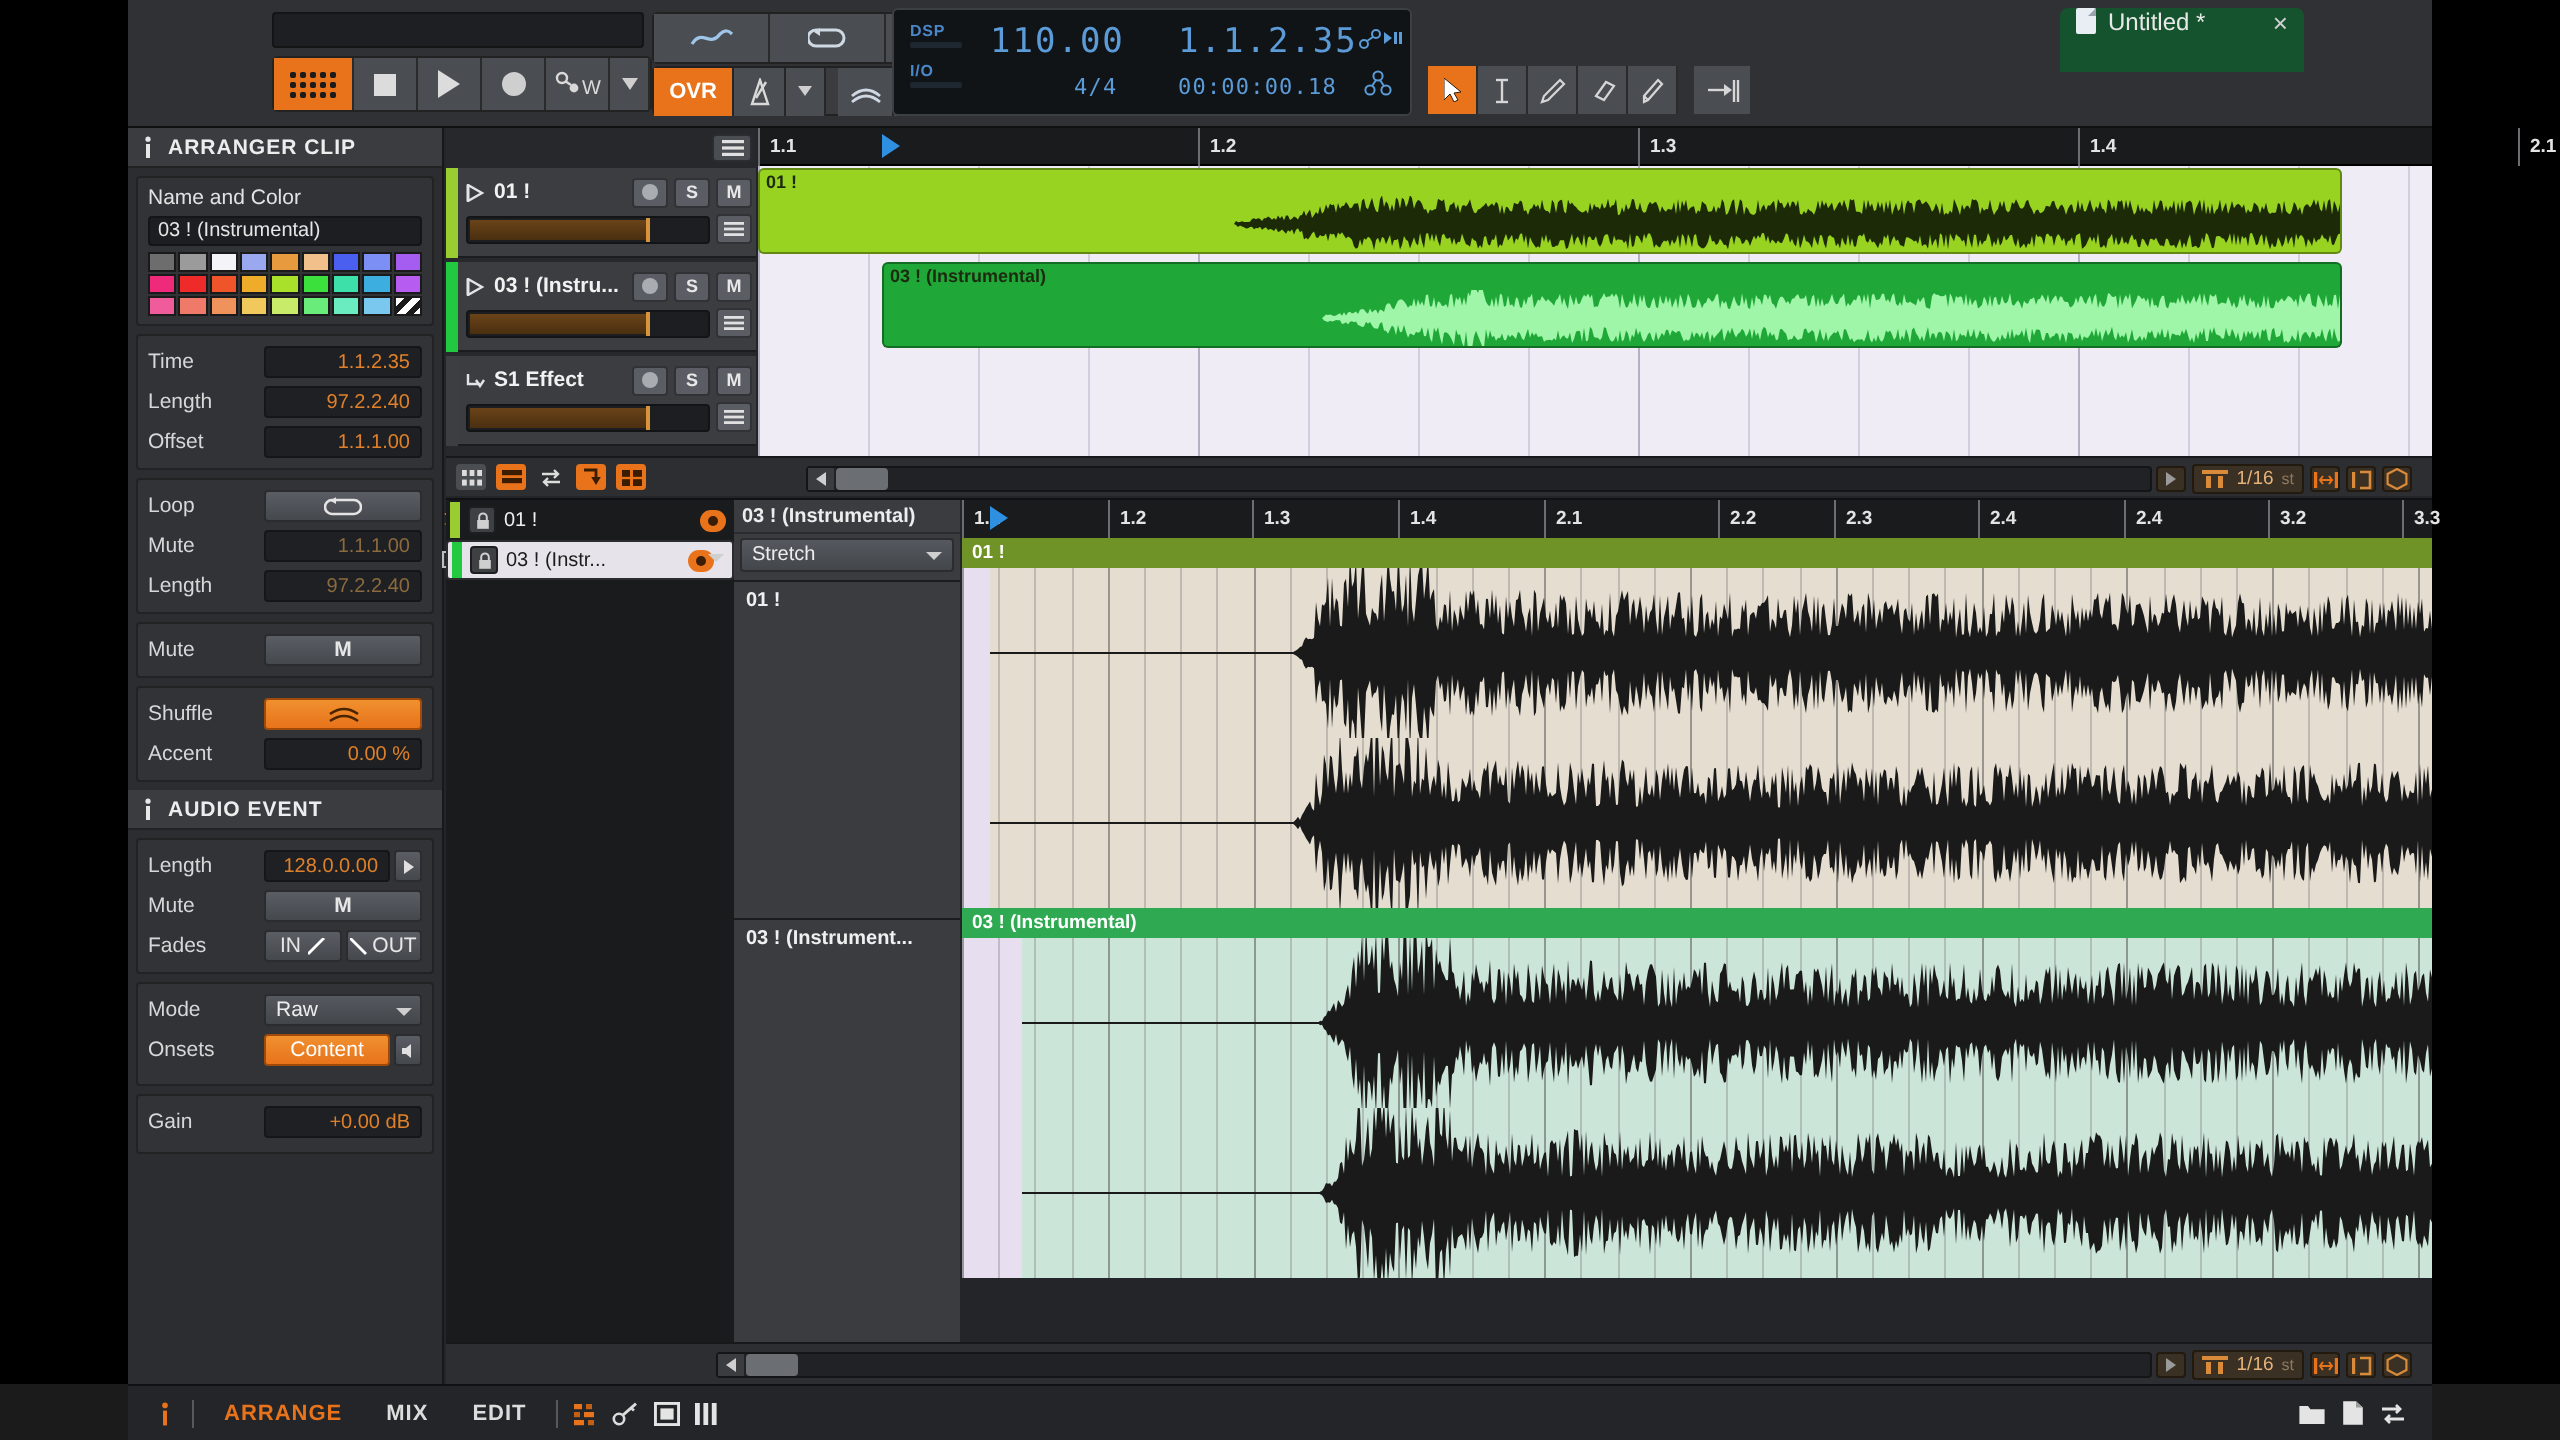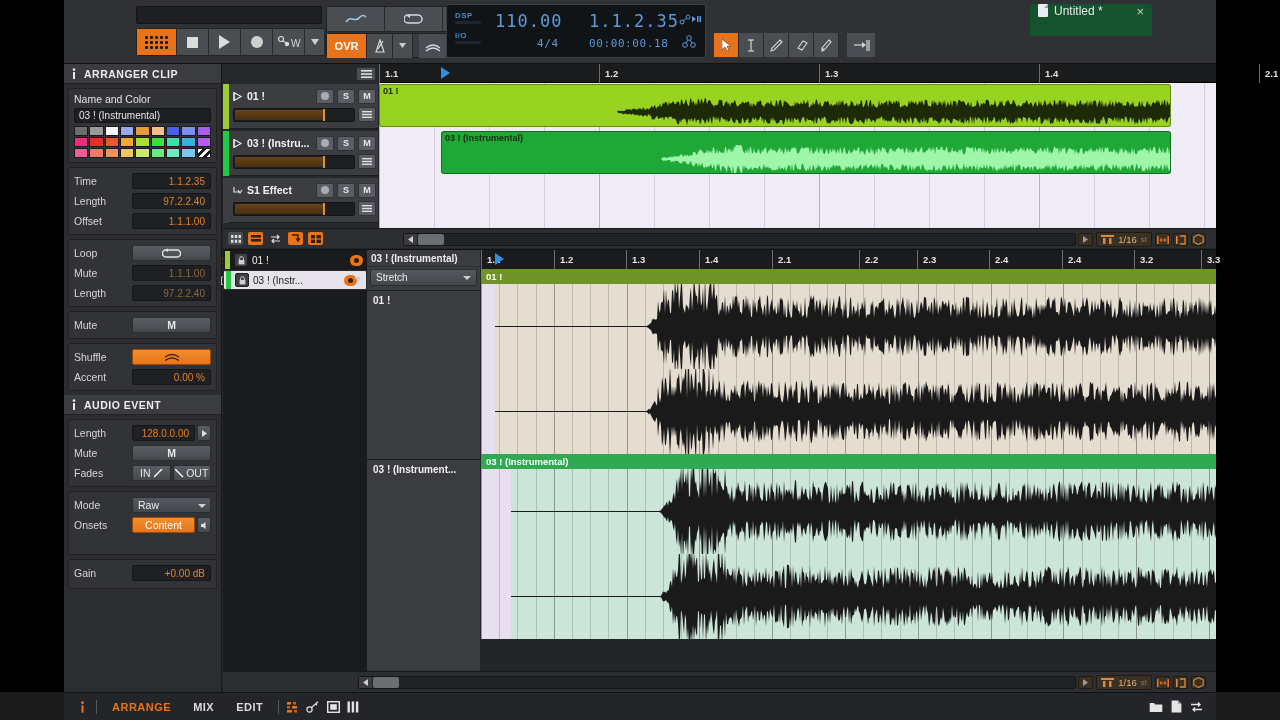--- a/index.html
+++ b/index.html
@@ -507,21 +507,21 @@
             <span>OUT</span>
           </span>
         </div>
       </div>
 
       <div class="ibox">
         <div class="irow">
           <span class="ilab">Mode</span>
           <span class="sel">Raw</span>
         </div>
-        <div class="irow" style="margin-bottom:16px">
+        <div class="irow" style="margin-bottom:4px">
           <span class="ilab">Onsets</span>
           <span class="ibtn or" style="flex:1">Content</span>
           <span class="ibtn" style="flex:none;width:14px;margin-left:2px;">
             <svg width="9" height="9" viewBox="0 0 9 9">
               <polygon points="1,3 3,3 5.5,1 5.5,8 3,6 1,6" fill="#e0e0e0"></polygon>
             </svg>
           </span>
         </div>
       </div>
 

